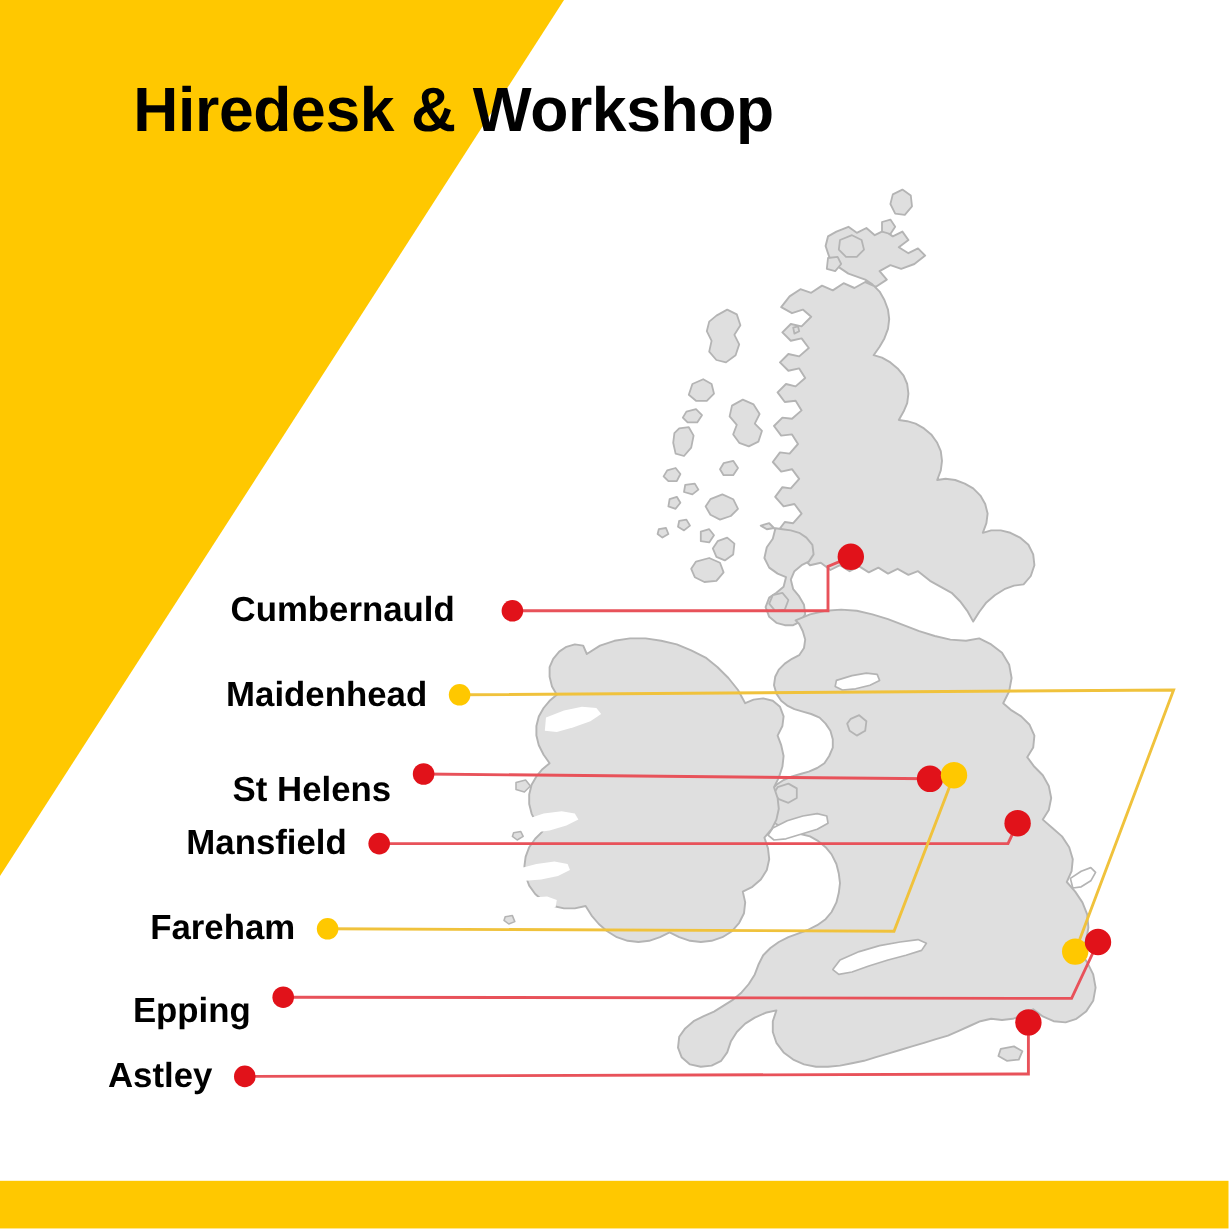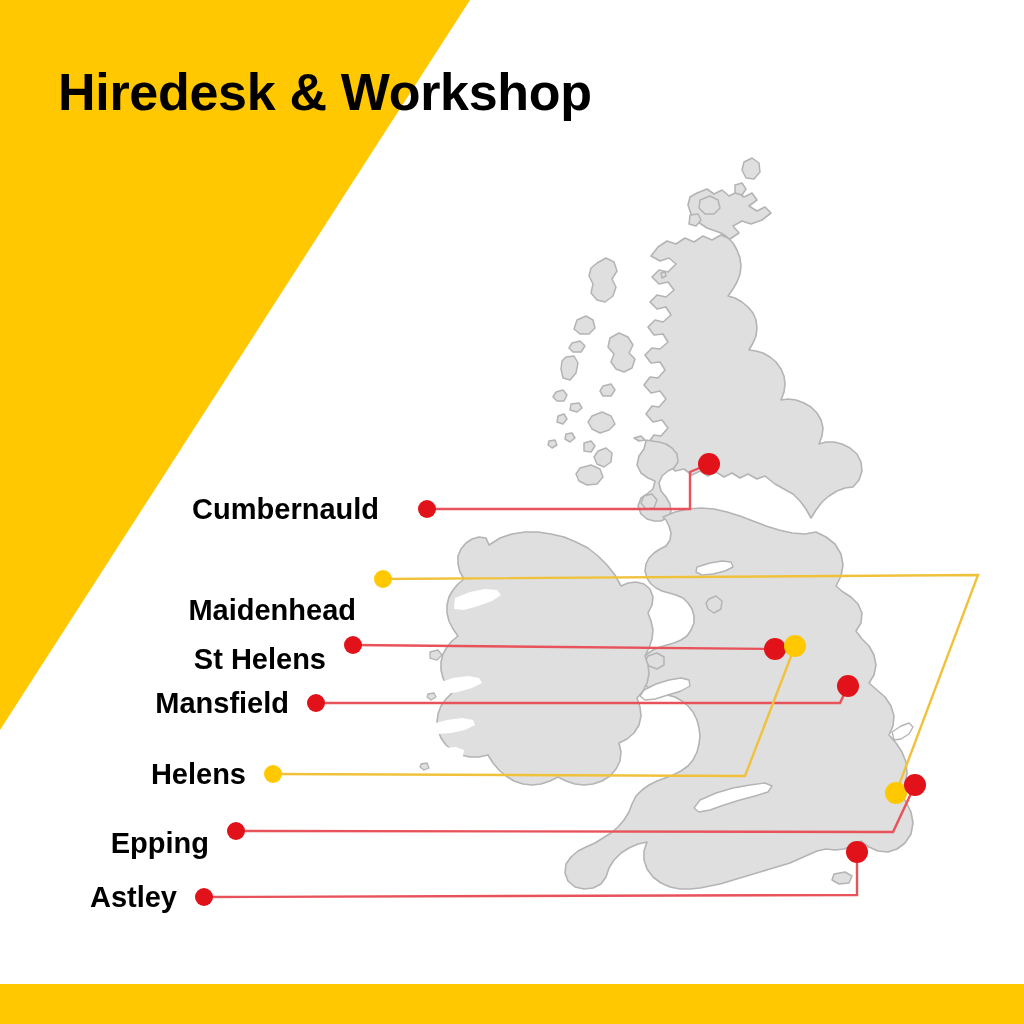--- a/index.html
+++ b/index.html
@@ -41,20 +41,21 @@
     position: absolute;
     left: 58px;
     top: 58px;
     width: 640px;
     z-index: 3;
     color: #000000;
     font-size: 52px;
     font-weight: bold;
     line-height: 1.32;
     letter-spacing: -0.3px;
+    text-align: center;
   }
   .title-line { display: block; white-space: nowrap; }
 
   
   .map-layer {
     position: absolute;
     left: 0;
     top: 0;
     width: 1024px;
     height: 1024px;
@@ -396,22 +397,22 @@
         <circle cx="353" cy="645" r="9" fill="#e1121a"></circle>
         <circle cx="316" cy="703" r="9" fill="#e1121a"></circle>
         <circle cx="273" cy="774" r="9" fill="#ffc800"></circle>
         <circle cx="236" cy="831" r="9" fill="#e1121a"></circle>
         <circle cx="204" cy="897" r="9" fill="#e1121a"></circle>
       </g>
   </svg>
 
   <div id="labels">
       <div class="loc-label" style="right: 645px; top: 509px;">Cumbernauld</div>
-      <div class="loc-label" style="right: 668px; top: 610px; margin-left: 28px;">Maidenhead</div>
+      <div class="loc-label" style="right: 668px; top: 580px; margin-left: 28px;">Maidenhead</div>
       <div class="loc-label" style="right: 698px; top: 659px;">St Helens</div>
       <div class="loc-label" style="right: 735px; top: 703px;">Mansfield</div>
-      <div class="loc-label" style="right: 778px; top: 774px;">Helens</div>
+      <div class="loc-label" style="right: 778px; top: 774px;">Fareham</div>
       <div class="loc-label" style="right: 815px; top: 831px; margin-top: 12px;">Epping</div>
       <div class="loc-label" style="right: 847px; top: 897px;">Astley</div>
     </div>
 
   <div class="bottom-bar"></div>
 </div>
 
 </body></html>

